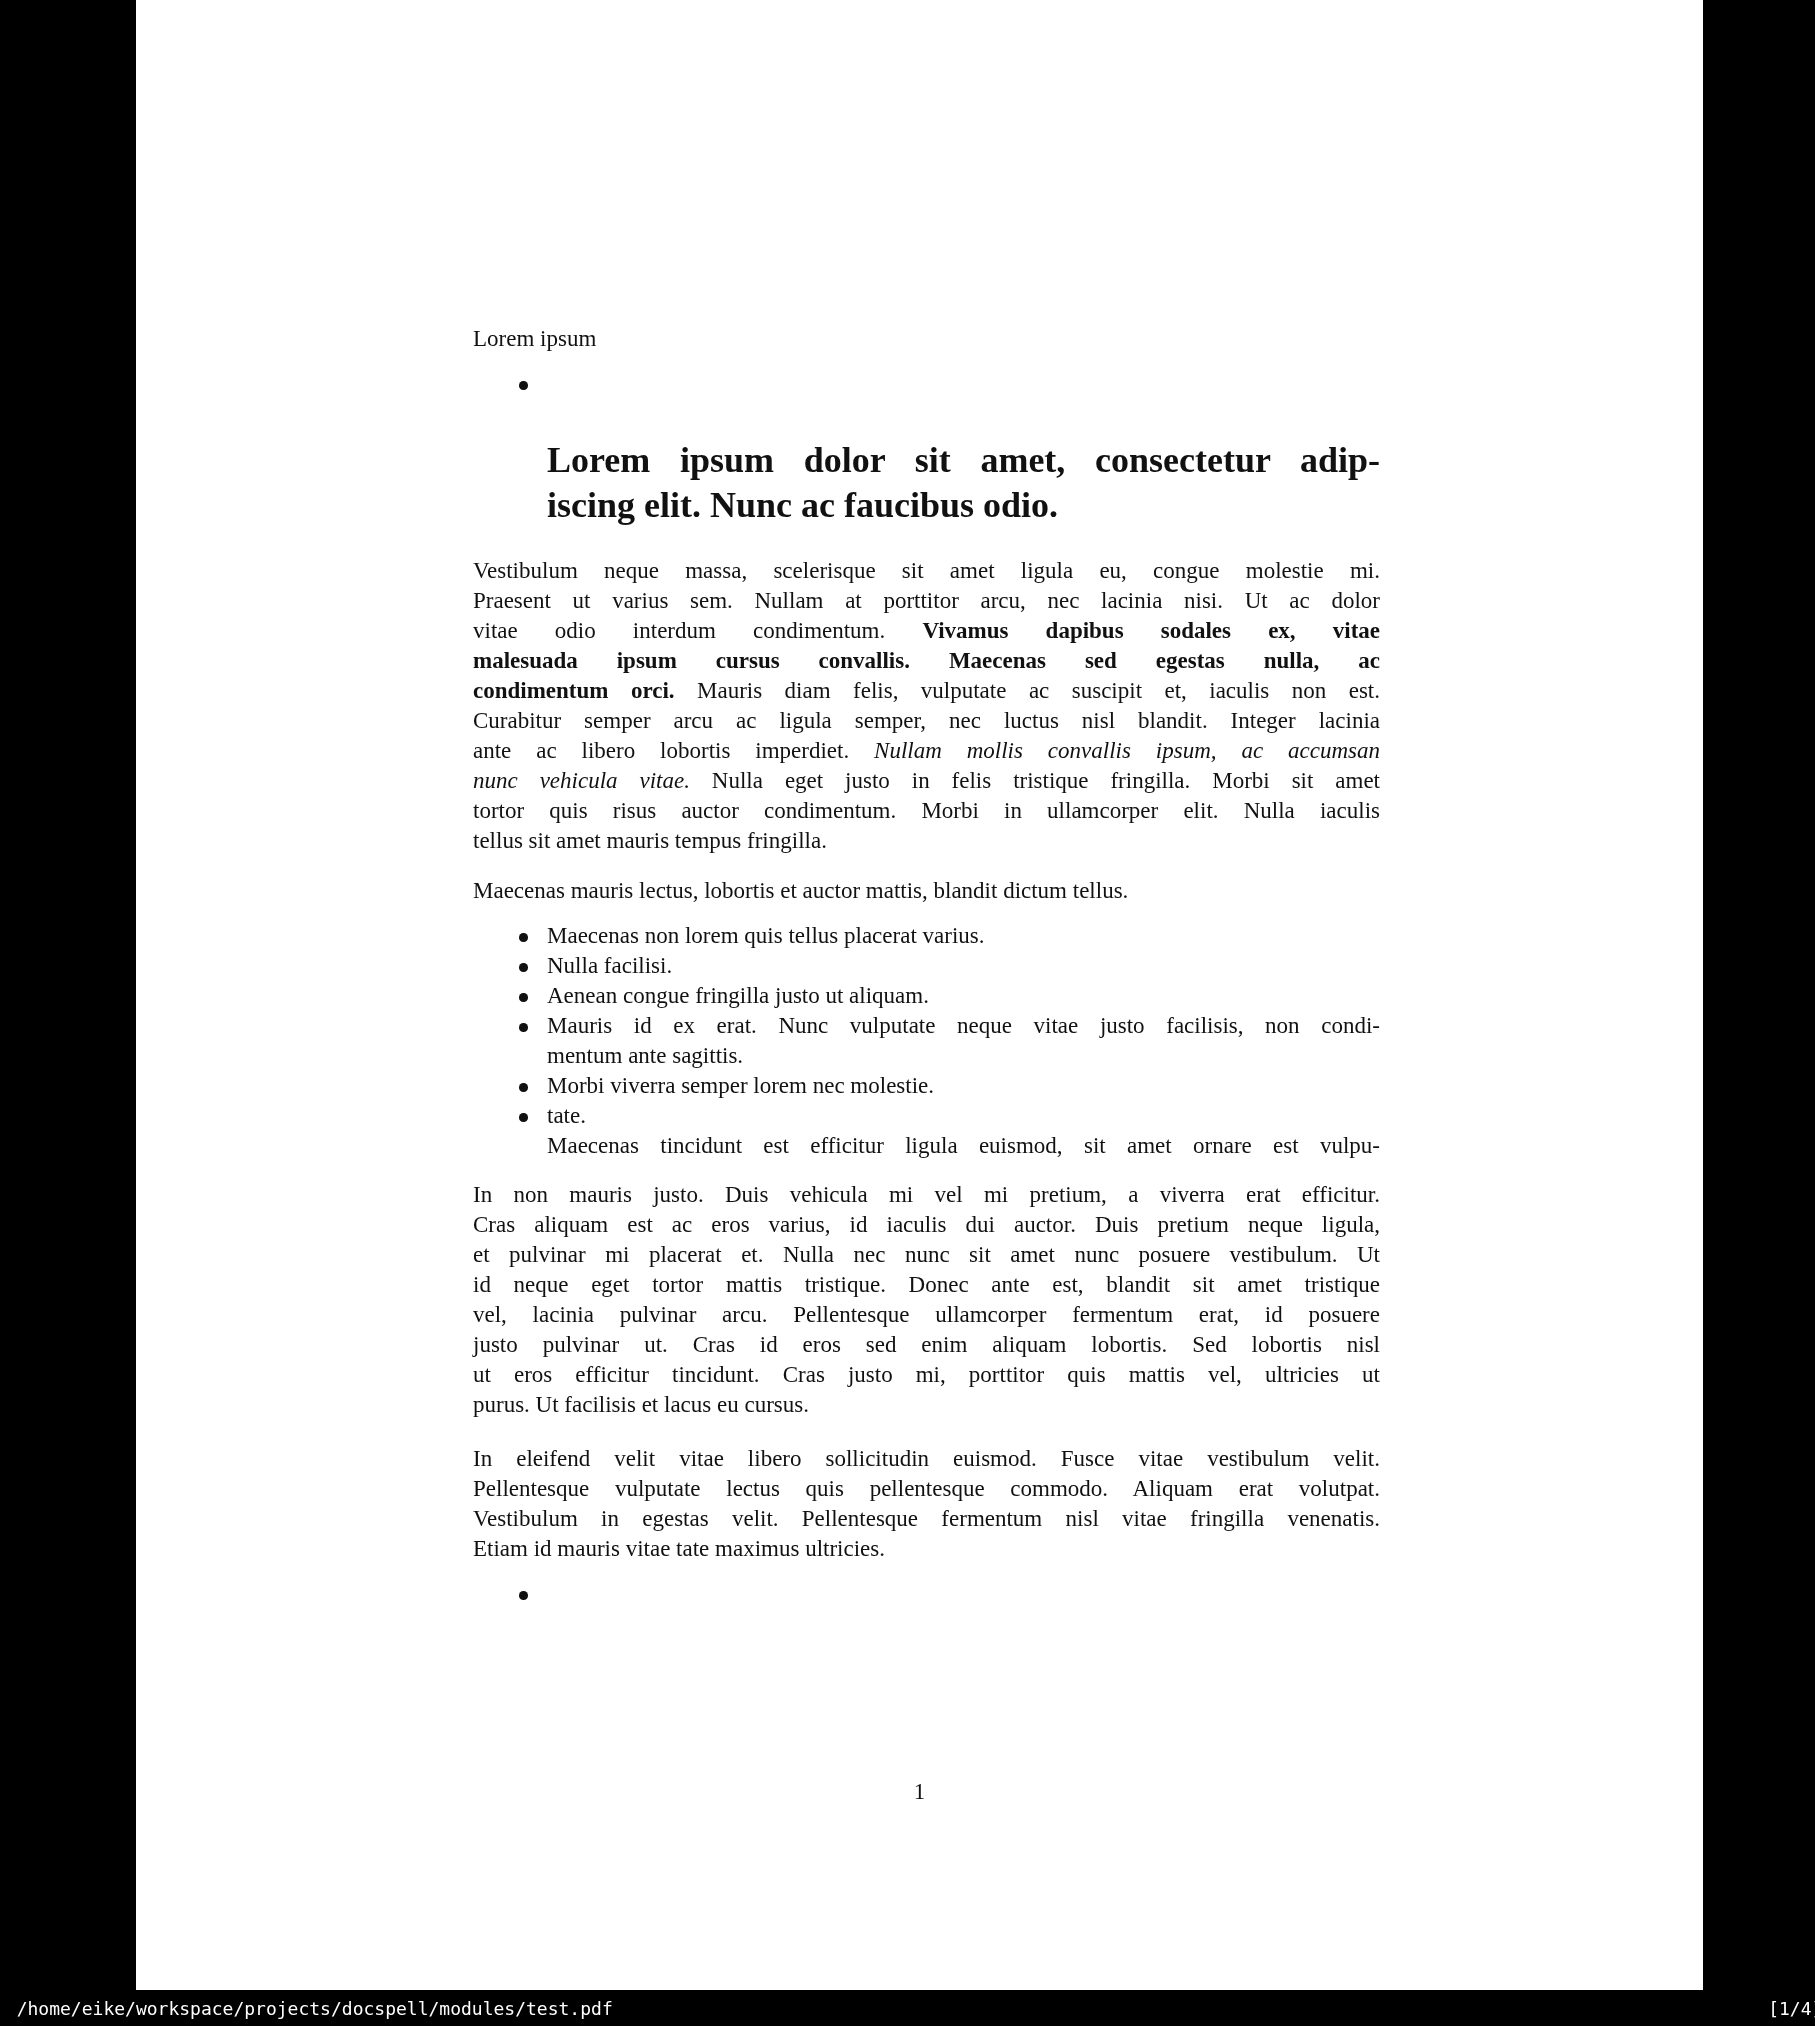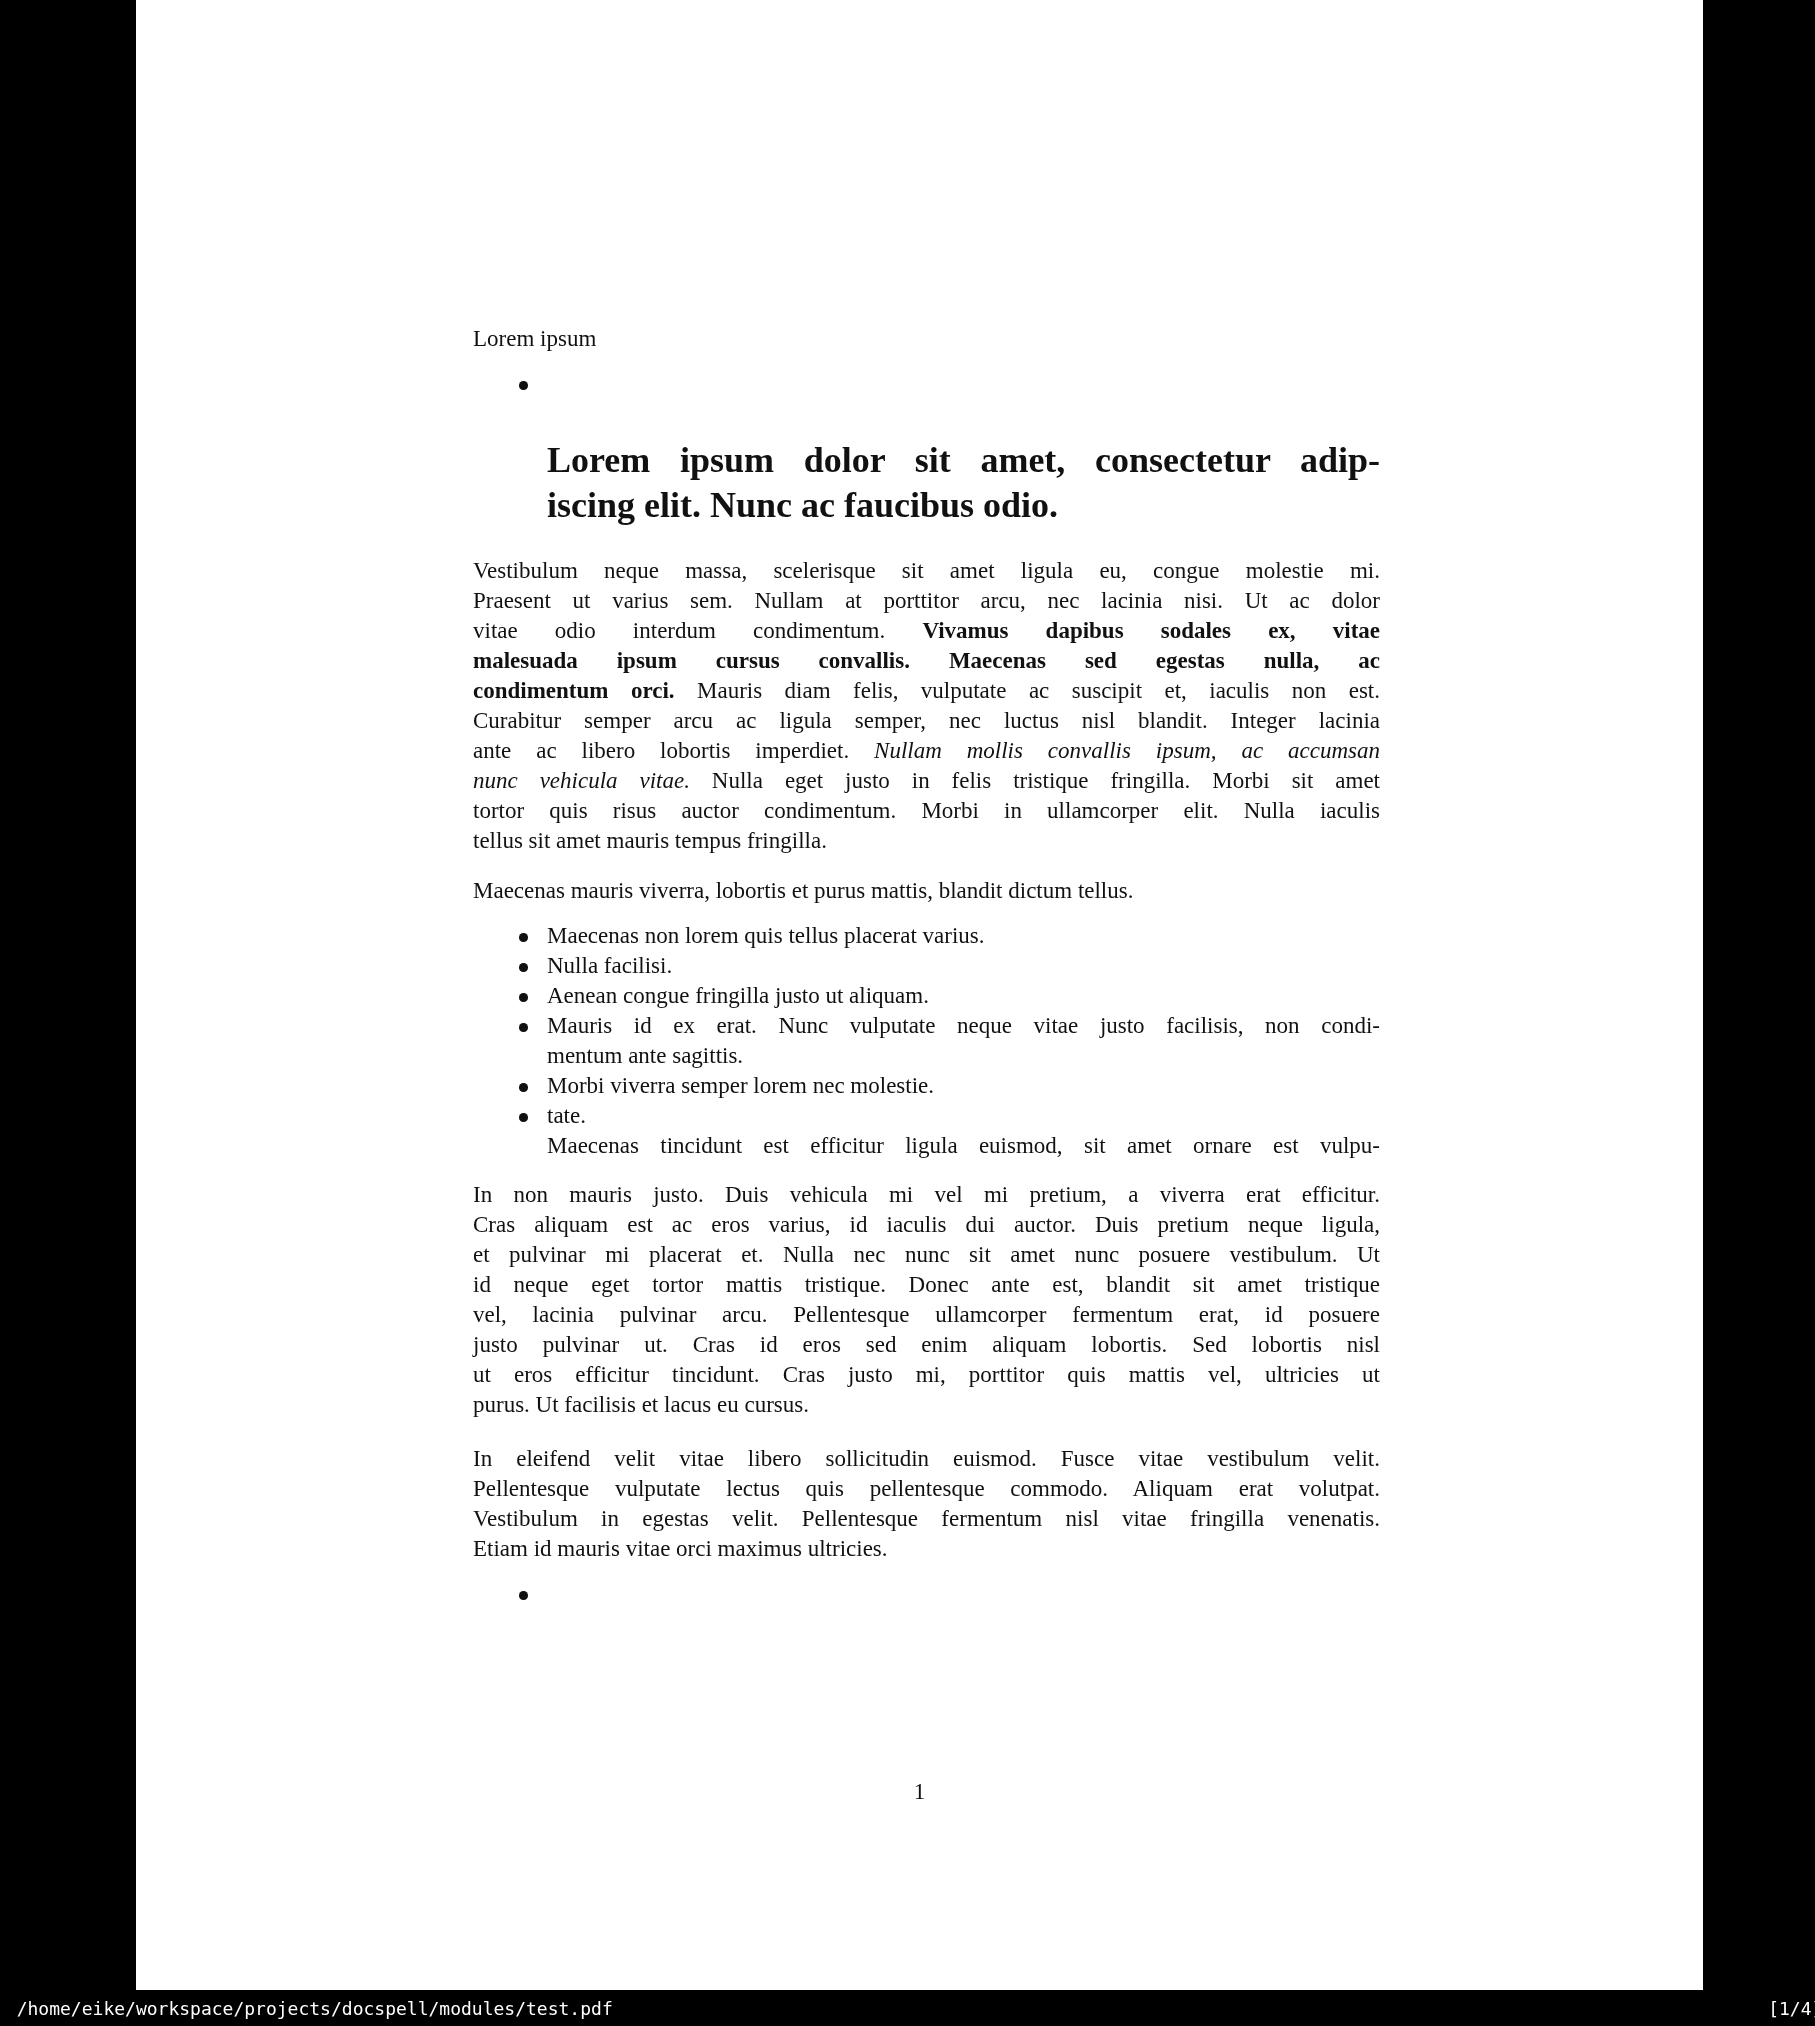--- a/index.html
+++ b/index.html
@@ -120,21 +120,21 @@
         <div class="tline"><span class="seg-b">malesuada ipsum cursus convallis. Maecenas sed egestas nulla, ac</span></div>
         <div class="tline"><span class="seg-b">condimentum orci. </span><span>Mauris diam felis, vulputate ac suscipit et, iaculis non est.</span></div>
         <div class="tline"><span>Curabitur semper arcu ac ligula semper, nec luctus nisl blandit. Integer lacinia</span></div>
         <div class="tline"><span>ante ac libero lobortis imperdiet. </span><span class="seg-i">Nullam mollis convallis ipsum, ac accumsan</span></div>
         <div class="tline"><span class="seg-i">nunc vehicula vitae. </span><span>Nulla eget justo in felis tristique fringilla. Morbi sit amet</span></div>
         <div class="tline"><span>tortor quis risus auctor condimentum. Morbi in ullamcorper elit. Nulla iaculis</span></div>
         <div class="tline tlast"><span>tellus sit amet mauris tempus fringilla.</span></div>
       </div>
 
     <div class="block para2 bodytext">
-        <div class="tline tlast"><span>Maecenas mauris viverra, lobortis et purus mattis, blandit dictum tellus.</span></div>
+        <div class="tline tlast"><span>Maecenas mauris lectus, lobortis et auctor mattis, blandit dictum tellus.</span></div>
       </div>
 
     <div class="block list-block mid-list bodytext">
         <div class="list-item">
           <span class="item-bullet"></span>
           <div class="item-text">
             <div class="tline tlast"><span>Maecenas non lorem quis tellus placerat varius.</span></div>
           </div>
         </div>
         <div class="list-item">
@@ -179,21 +179,21 @@
         <div class="tline"><span>vel, lacinia pulvinar arcu. Pellentesque ullamcorper fermentum erat, id posuere</span></div>
         <div class="tline"><span>justo pulvinar ut. Cras id eros sed enim aliquam lobortis. Sed lobortis nisl</span></div>
         <div class="tline"><span>ut eros efficitur tincidunt. Cras justo mi, porttitor quis mattis vel, ultricies ut</span></div>
         <div class="tline tlast"><span>purus. Ut facilisis et lacus eu cursus.</span></div>
       </div>
 
     <div class="block para4 bodytext">
         <div class="tline"><span>In eleifend velit vitae libero sollicitudin euismod. Fusce vitae vestibulum velit.</span></div>
         <div class="tline"><span>Pellentesque vulputate lectus quis pellentesque commodo. Aliquam erat volutpat.</span></div>
         <div class="tline"><span>Vestibulum in egestas velit. Pellentesque fermentum nisl vitae fringilla venenatis.</span></div>
-        <div class="tline tlast"><span>Etiam id mauris vitae orci maximus ultricies.</span></div>
+        <div class="tline tlast"><span>Etiam id mauris vitae tate maximus ultricies.</span></div>
       </div>
 
     <div class="block list-block bottom-list bodytext">
         <div class="list-item">
           <span class="item-bullet"></span>
           <div class="item-text">
             <div class="tline tlast"><span></span></div>
           </div>
         </div>
       </div>

